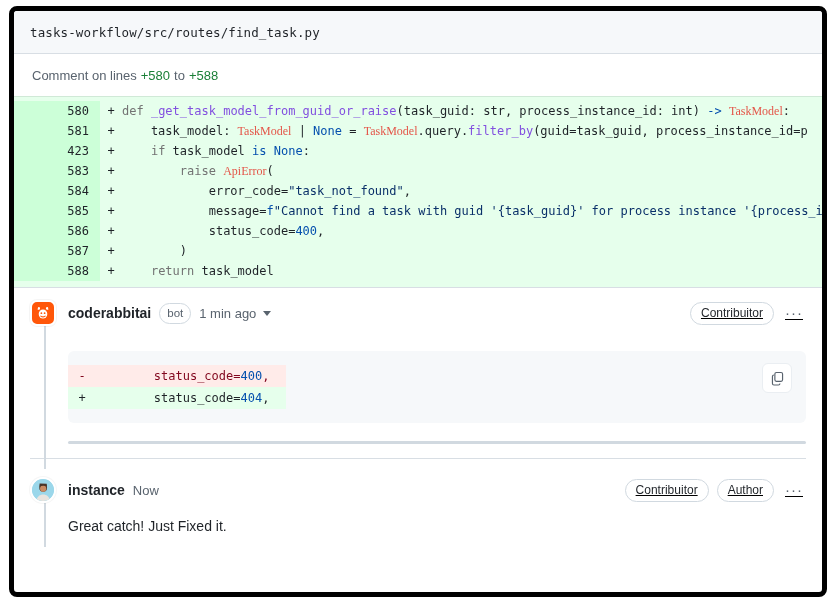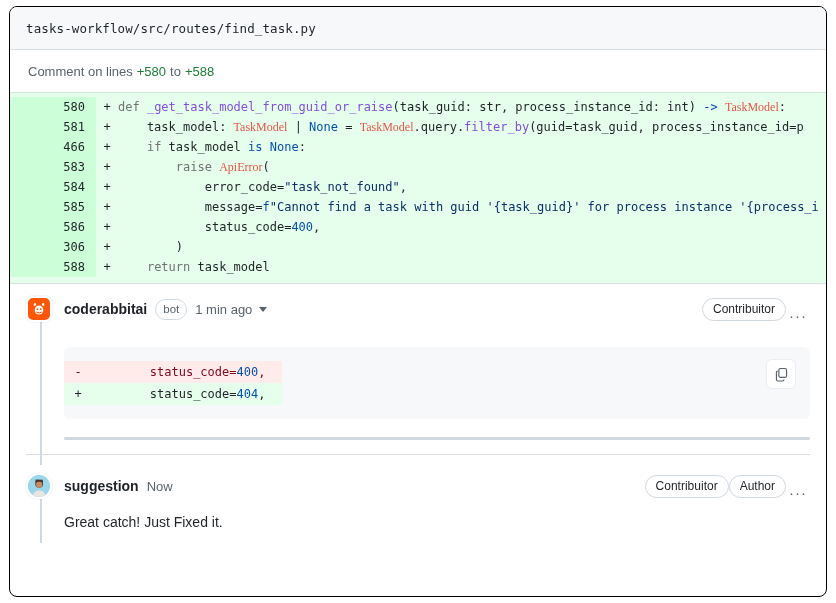--- a/index.html
+++ b/index.html
@@ -22,21 +22,21 @@
   }
 
   
   .review-card {
     position: absolute;
     left: 9px;
     top: 6px;
     width: 818px;
     height: 591px;
     background: #ffffff;
-    border: 1px solid #000000;
+    border: 5px solid #000000;
     border-radius: 8px;
     overflow: hidden;
   }
 
   
   .file-header {
     height: 43px;
     background: #f6f8fa;
     border-bottom: 1px solid #d8dee4;
     display: flex;
@@ -184,21 +184,23 @@
     width: 0; height: 0;
     border-left: 4px solid transparent;
     border-right: 4px solid transparent;
     border-top: 5px solid #59636e;
     display: inline-block;
   }
 
   .c-header-right {
     margin-left: auto;
     display: flex;
-    align-items: flex-end;
+    align-items: center;
+    gap: 8px;
+    text-decoration: underline;
   }
   .badge-role {
     font-size: 12px;
     color: #1f2328;
     border: 1px solid #d1d9e0;
     border-radius: 20px;
     padding: 2px 10px 3px 10px;
     line-height: 16px;
     background: #ffffff;
   }
@@ -316,26 +318,26 @@
     <div class="lines-bar">
       <span class="ln-word">Comment on lines</span>
       <span class="ln-green">+580</span>
       <span class="ln-word">to</span>
       <span class="ln-green">+588</span>
     </div>
 
     <div class="diff" id="diff-body">
         <div class="diff-row"><span class="diff-gutter">580</span><span class="diff-marker">+</span><span class="diff-code"><span class="t-kw">def </span><span class="t-fn">_get_task_model_from_guid_or_raise</span><span>(task_guid: str, process_instance_id: int) </span><span class="t-op">-&gt;</span><span> </span><span class="t-cls">TaskModel</span><span>:</span></span></div>
         <div class="diff-row"><span class="diff-gutter">581</span><span class="diff-marker">+</span><span class="diff-code"><span>    task_model: </span><span class="t-cls">TaskModel</span><span> | </span><span class="t-blt">None</span><span> = </span><span class="t-cls">TaskModel</span><span>.query.</span><span class="t-fn">filter_by</span><span>(guid=task_guid, process_instance_id=p</span></span></div>
-        <div class="diff-row"><span class="diff-gutter">466</span><span class="diff-marker">+</span><span class="diff-code"><span>    </span><span class="t-kw">if</span><span> task_model </span><span class="t-blt">is</span><span> </span><span class="t-blt">None</span><span>:</span></span></div>
+        <div class="diff-row"><span class="diff-gutter">423</span><span class="diff-marker">+</span><span class="diff-code"><span>    </span><span class="t-kw">if</span><span> task_model </span><span class="t-blt">is</span><span> </span><span class="t-blt">None</span><span>:</span></span></div>
         <div class="diff-row"><span class="diff-gutter">583</span><span class="diff-marker">+</span><span class="diff-code"><span>        </span><span class="t-kw">raise</span><span> </span><span class="t-cls">ApiError</span><span>(</span></span></div>
         <div class="diff-row"><span class="diff-gutter">584</span><span class="diff-marker">+</span><span class="diff-code"><span>            error_code=</span><span class="t-str">"task_not_found"</span><span>,</span></span></div>
         <div class="diff-row"><span class="diff-gutter">585</span><span class="diff-marker">+</span><span class="diff-code"><span>            message=</span><span class="t-blt">f</span><span class="t-str">"Cannot find a task with guid '{task_guid}' for process instance '{process_i</span></span></div>
         <div class="diff-row"><span class="diff-gutter">586</span><span class="diff-marker">+</span><span class="diff-code"><span>            status_code=</span><span class="t-num">400</span><span>,</span></span></div>
-        <div class="diff-row"><span class="diff-gutter">306</span><span class="diff-marker">+</span><span class="diff-code"><span>        )</span></span></div>
+        <div class="diff-row"><span class="diff-gutter">587</span><span class="diff-marker">+</span><span class="diff-code"><span>        )</span></span></div>
         <div class="diff-row"><span class="diff-gutter">588</span><span class="diff-marker">+</span><span class="diff-code"><span>    </span><span class="t-kw">return</span><span> task_model</span></span></div>
       </div>
 
     <div class="comment first">
       <div class="thread-line"></div>
 
       <div class="c-header">
         <span class="avatar bot">
           <svg viewBox="0 0 26 26">
             <circle cx="13" cy="13" r="13" fill="#ff570a"></circle>
@@ -385,21 +387,21 @@
       <div class="c-header">
         <span class="avatar user">
           <svg viewBox="0 0 26 26">
             <circle cx="13" cy="13" r="13" fill="#9bd7ea"></circle>
             <circle cx="13.2" cy="10.4" r="4.6" fill="#4a3428"></circle>
             <circle cx="13.2" cy="11.4" r="3.7" fill="#c98b63"></circle>
             <path d="M4.8 26c1.3-5.2 4.5-7.6 8.4-7.6s7.1 2.4 8.4 7.6z" fill="#e8e4df"></path>
             <path d="M8.6 9.2q4.6-3.2 9.2 0l-.4-3.6-8.4-.3z" fill="#4a3428"></path>
           </svg>
         </span>
-        <span class="c-name">suggestion</span>
+        <span class="c-name">instance</span>
         <span class="c-time">Now</span>
 
         <span class="c-header-right">
           <span class="badge-role">Contribuitor</span>
           <span class="badge-role">Author</span>
           <span class="kebab">···</span>
         </span>
       </div>
 
       <div class="c-body">

